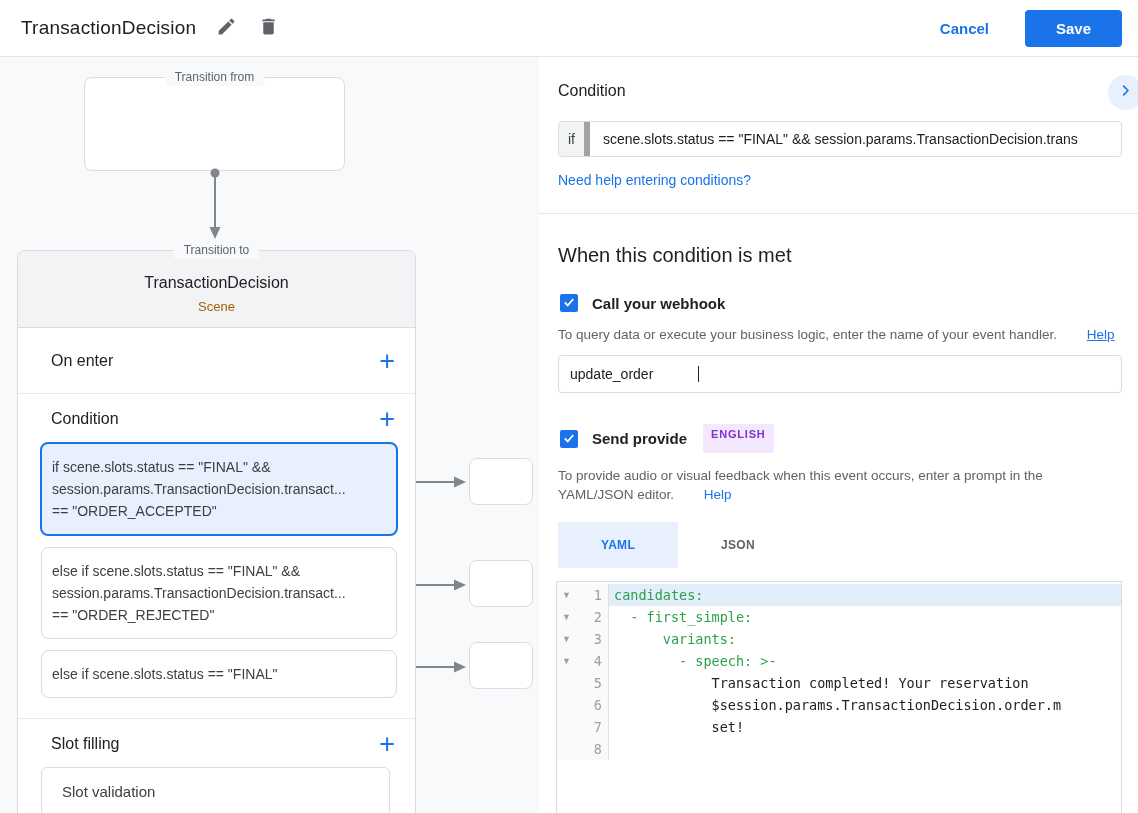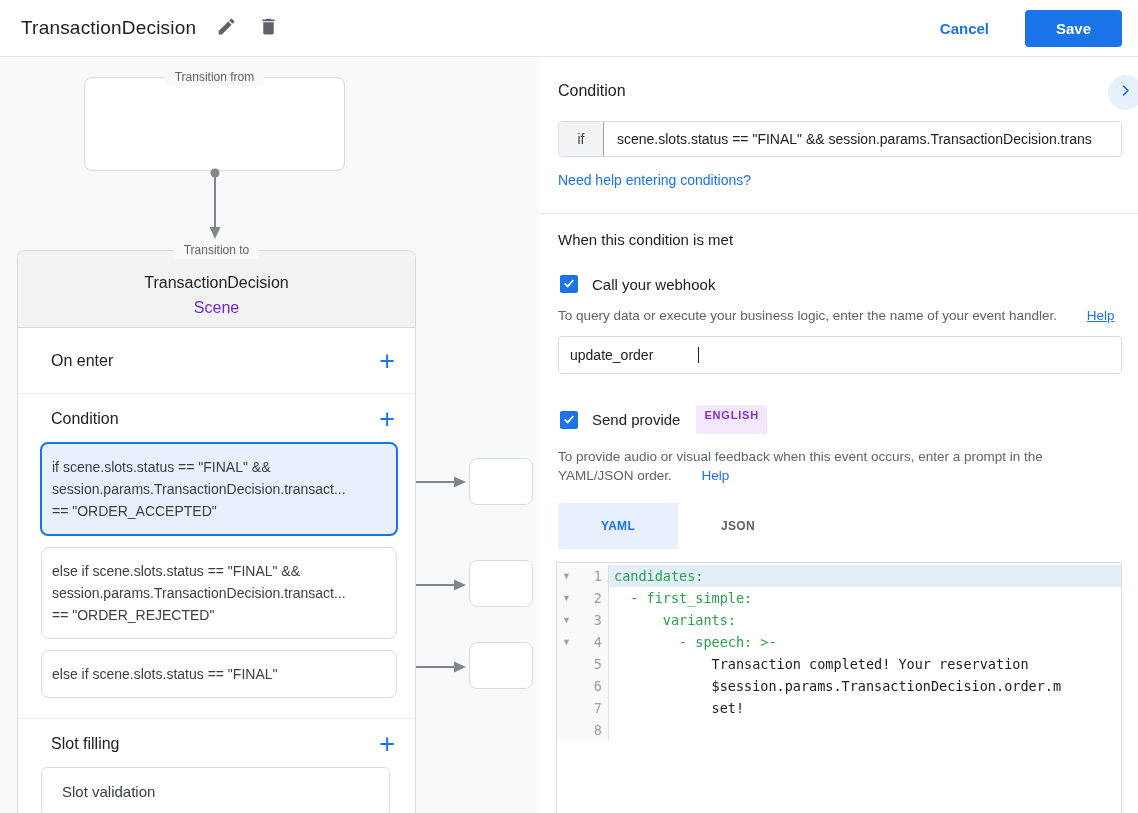--- a/index.html
+++ b/index.html
@@ -26,21 +26,21 @@
   .legend { position:absolute; top:-9px; left:50%; transform:translateX(-50%); background:#f8f9fa;
             padding:0 10px; font-size:12px; color:#5f6368; white-space:nowrap; line-height:17px; }
   .from-box { position:absolute; left:84px; top:20px; width:261px; height:94px;
               background:#fff; border:1px solid #dadce0; border-radius:8px; }
   .from-value { text-align:center; margin-top:40px; font-size:16px; color:#202124; }
 
   .scene-card { position:absolute; left:17px; top:193px; width:399px; height:640px;
                 background:#fff; border:1px solid #dadce0; border-radius:8px 8px 0 0; }
   .scene-header { height:77px; background:#f1f3f4; border-bottom:1px solid #dadce0; border-radius:8px 8px 0 0; text-align:center; cursor:pointer; }
   .scene-name { padding-top:23px; font-size:16px; }
-  .scene-type { margin-top:7px; font-size:16px; color:#6d28d9; }
+  .scene-type { margin-top:7px; font-size:13px; color:#a16207; }
 
   .sec-row { display:flex; align-items:center; justify-content:space-between; padding:0 20px 0 33px;gap:37px; }
   .sec-label { font-size:16px; color:#202124; }
   .plus { color:#1a73e8; font-size:27px; font-weight:300; line-height:20px; cursor:pointer; font-family:"Liberation Sans",sans-serif; }
   .on-enter-sec { height:66px; border-bottom:1px solid #e8eaed; }
   .cond-sec { padding:15px 0 9px; border-bottom:1px solid #e8eaed; }
   .cond-head { margin-bottom:13px; }
   .cond-card { margin:0 18px 11px 23px; border:1px solid #dadce0; border-radius:8px; background:#fff;
                padding:12px 10px; font-size:14px; line-height:22px; color:#3c4043; white-space:pre-line; cursor:pointer; }
   .cond-card.selected { border:2px solid #1a73e8; background:#e8f0fe; margin-left:22px; margin-right:17px; }
@@ -51,31 +51,31 @@
 
   .tbox { position:absolute; left:469px; width:64px; height:47px; background:#fff; border:1px solid #dadce0; border-radius:8px; cursor:pointer; }
   .flow-arrows { position:absolute; left:0; top:0; pointer-events:none; }
 
   
   .rightpanel { position:relative; flex:1; background:#fff; overflow:hidden; }
   .cond-title { margin:25px 0 0 19px; font-size:16px; }
   .chev-btn { position:absolute; top:18px; right:-5px; width:35px; height:35px; border-radius:50%;
               background:#e8f0fe; display:flex; align-items:center; justify-content:center; cursor:pointer; }
   .if-row { margin:21px 0 0 19px; width:564px; height:36px; display:flex; border:1px solid #dadce0; border-radius:4px; overflow:hidden; background:#fff; }
-  .if-prefix { width:45px; flex:none; background:#f1f3f4; border-right:1px solid #a3a3a3;
+  .if-prefix { width:31px; flex:none; background:#f1f3f4; border-right:6px solid #a3a3a3;
                display:flex; align-items:center; justify-content:center; font-size:14px; color:#3c4043; }
   .if-value { flex:1; display:flex; align-items:center; padding-left:13px; font-size:14px; color:#202124;
               white-space:nowrap; overflow:hidden; cursor:text; }
   .help-link { margin:15px 0 0 19px; font-size:14px; color:#1a73e8; cursor:pointer; display:inline-block; }
   .hdivider { margin-top:24px; border-top:1px solid #e4e6e8; }
 
-  .when-title { margin:17px 0 0 19px; font-size:15px; }
+  .when-title { margin:30px 0 0 19px; font-size:20px; }
   .check-row { margin:27px 0 0 21px; display:flex; align-items:center; }
   .checkbox { width:18px; height:18px; background:#1a73e8; border-radius:2px; display:flex; align-items:center; justify-content:center; cursor:pointer; flex:none; }
-  .check-label { margin-left:14px; font-size:15px; font-weight:400; color:#202124; }
+  .check-label { margin-left:14px; font-size:15px; font-weight:700; color:#202124; }
   .badge { margin-left:16px; background:#f3e8fd; color:#8430ce; font-size:11px; font-weight:700;
            letter-spacing:.8px; padding:4px 8px 13px; border-radius:2px; }
   .desc { margin:13px 0 0 19px; font-size:13.5px; color:#5f6368; width:562px; line-height:19px; }
   .desc a { color:#1a73e8; cursor:pointer;margin-left:26px; }
   .u { text-decoration:underline; }
   .text-input { margin:11px 0 0 19px; width:564px; height:38px; border:1px solid #dadce0; border-radius:4px;
                 display:flex; align-items:center; padding-left:11px; font-size:14px; color:#202124; cursor:text;gap:44px; }
   .caret { display:inline-block; width:1px; height:16px; background:#202124; margin-left:1px; }
 
   .tabs { margin:18px 0 0 19px; display:flex; }
@@ -231,21 +231,21 @@
         <span>
           <svg width="12" height="12" viewBox="0 0 14 14">
               <path d="M2 7.5 L5.5 11 L12 3.5" stroke="#fff" stroke-width="2" fill="none"></path>
             </svg>
         </span>
       </div>
       <div class="check-label">Send provide</div>
       <div class="badge">ENGLISH</div>
     </div>
     <div class="desc">
-      <span>To provide audio or visual feedback when this event occurs, enter a prompt in the YAML/JSON order.</span>
+      <span>To provide audio or visual feedback when this event occurs, enter a prompt in the YAML/JSON editor.</span>
       <a>Help</a>
     </div>
 
     <div class="tabs">
       <div class="tab active">YAML</div>
       <div class="tab">JSON</div>
     </div>
 
     <div class="editor">
       <div>

